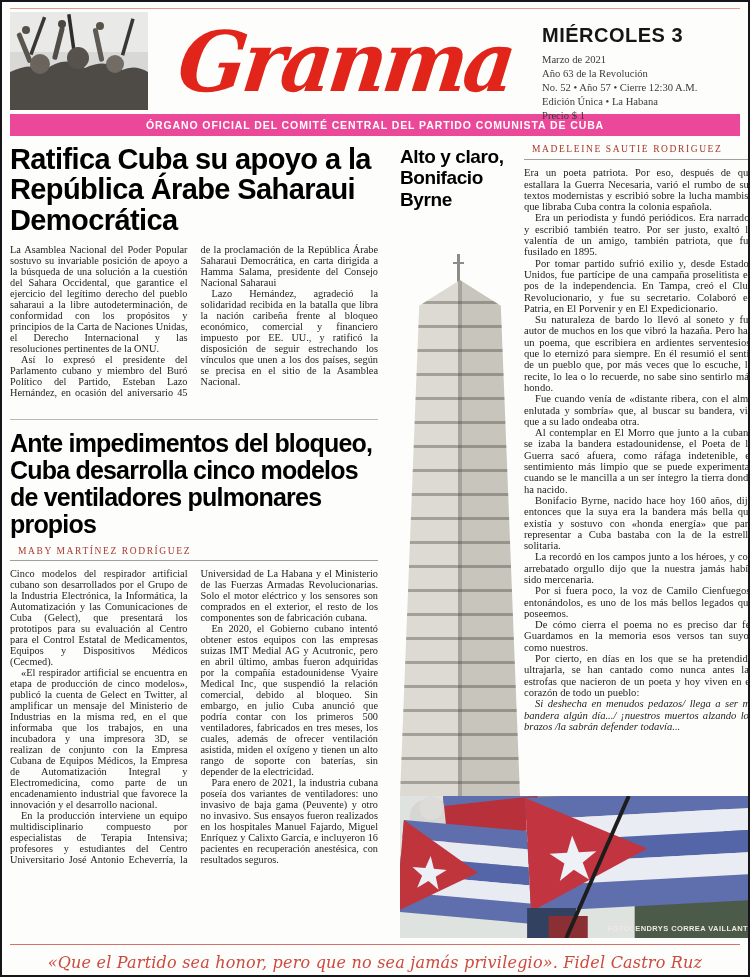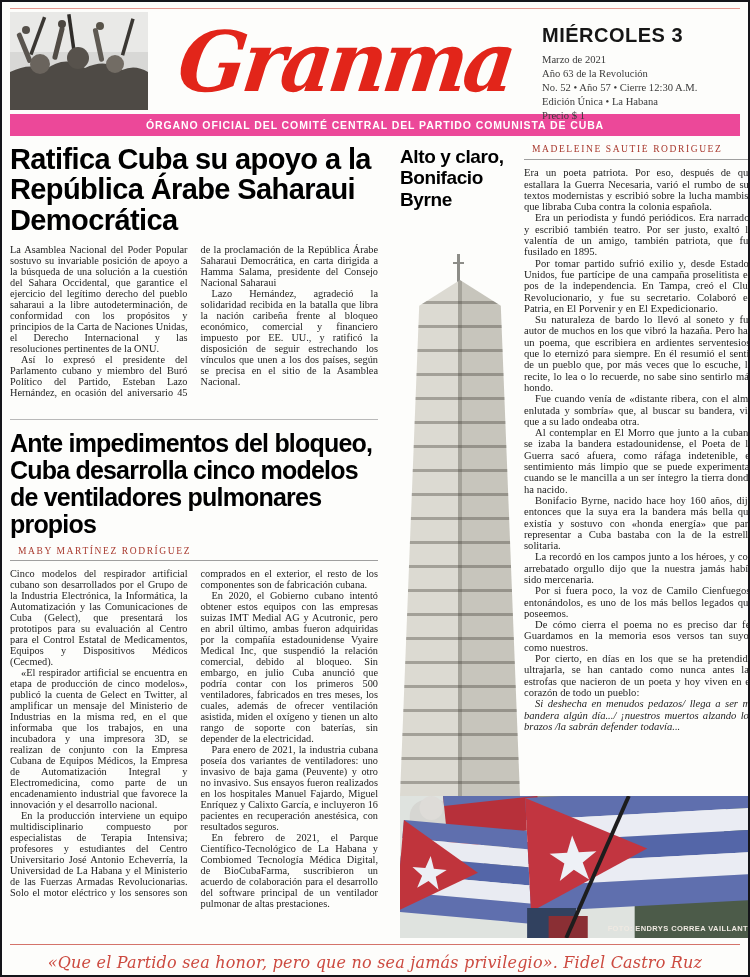--- a/index.html
+++ b/index.html
@@ -149,21 +149,20 @@
       <div class="divider"></div>
 
       <h1 class="headline h-vent">Ante impedimentos del bloqueo, Cuba desarrolla cinco modelos de ventiladores pulmonares propios</h1>
       <div class="byline">MABY MARTÍNEZ RODRÍGUEZ</div>
       <div class="article-body" id="vent-body">
           <p>Cinco modelos del respirador artificial cubano son desarrollados por el Grupo de la Industria Electrónica, la Informática, la Automatización y las Comunicaciones de Cuba (Gelect), que presentará los prototipos para su evaluación al Centro para el Control Estatal de Medicamentos, Equipos y Dispositivos Médicos (Cecmed).</p>
           <p>«El respirador artificial se encuentra en etapa de producción de cinco modelos», publicó la cuenta de Gelect en Twitter, al amplificar un mensaje del Ministerio de Industrias en la misma red, en el que informaba que los trabajos, en una incubadora y una impresora 3D, se realizan de conjunto con la Empresa Cubana de Equipos Médicos, la Empresa de Automatización Integral y Electromedicina, como parte de un encadenamiento industrial que favorece la innovación y el desarrollo nacional.</p>
           <p>En la producción interviene un equipo multidisciplinario compuesto por especialistas de Terapia Intensiva; profesores y estudiantes del Centro Universitario José Antonio Echeverría, la Universidad de La Habana y el Ministerio de las Fuerzas Armadas Revolucionarias. Solo el motor eléctrico y los sensores son comprados en el exterior, el resto de los componentes son de fabricación cubana.</p>
           <p>En 2020, el Gobierno cubano intentó obtener estos equipos con las empresas suizas IMT Medial AG y Acutronic, pero en abril último, ambas fueron adquiridas por la compañía estadounidense Vyaire Medical Inc, que suspendió la relación comercial, debido al bloqueo. Sin embargo, en julio Cuba anunció que podría contar con los primeros 500 ventiladores, fabricados en tres meses, los cuales, además de ofrecer ventilación asistida, miden el oxígeno y tienen un alto rango de soporte con baterías, sin depender de la electricidad.</p>
           <p>Para enero de 2021, la industria cubana poseía dos variantes de ventiladores: uno invasivo de baja gama (Peuvente) y otro no invasivo. Sus ensayos fueron realizados en los hospitales Manuel Fajardo, Miguel Enríquez y Calixto García, e incluyeron 16 pacientes en recuperación anestésica, con resultados seguros.</p>
-          <p>En febrero de 2021, el Parque Científico-Tecnológico de La Habana y Combiomed Tecnología Médica Digital, de BioCubaFarma, suscribieron un acuerdo de colaboración para el desarrollo del software principal de un ventilador pulmonar de altas prestaciones.</p>
         </div>
     </div>
 
     <div class="right-col">
       <h1 class="headline h-byrne">Alto y claro, Bonifacio Byrne</h1>
 
       <div class="tower">
         <div class="mast"></div>
         <div class="tbody"></div>
       </div>

